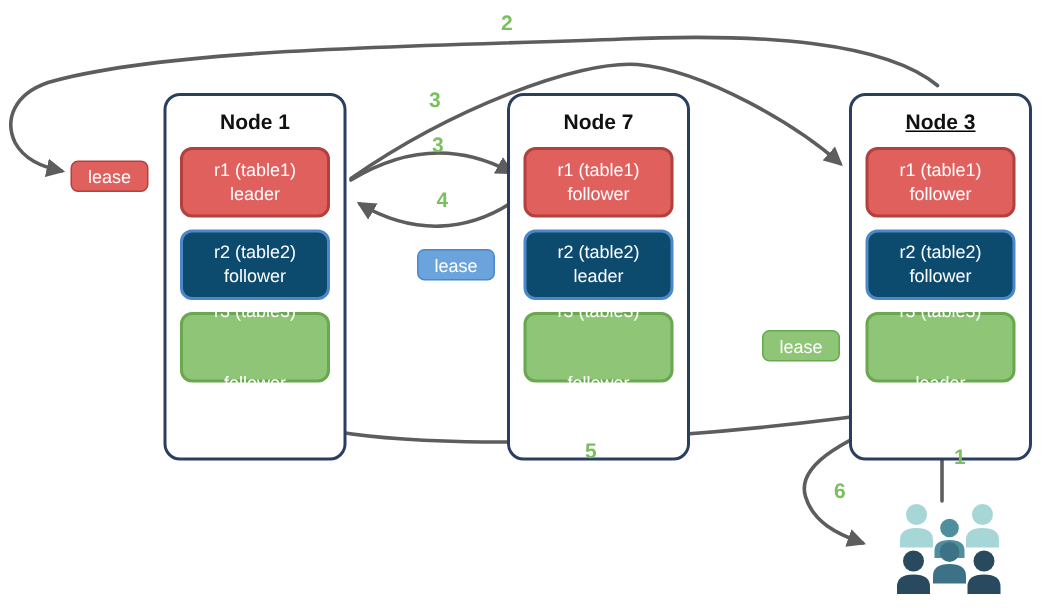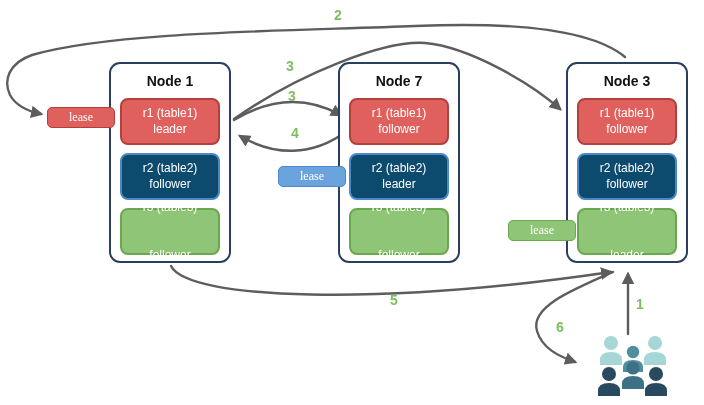--- a/index.html
+++ b/index.html
@@ -2,40 +2,40 @@
 <html><head>
 <meta charset="utf-8">
 <style>
   html,body{margin:0;padding:0;background:#ffffff;}
   .canvas{
     position:relative;width:704px;height:405px;background:#ffffff;
     font-family:"Liberation Sans",sans-serif;overflow:hidden;
   }
   svg.overlay{position:absolute;left:0;top:0;width:704px;height:405px;pointer-events:none;}
   .node{
-    position:absolute;width:122px;height:201px;background:#ffffff;
+    position:absolute;width:122px;height:245px;background:#ffffff;
     border:2px solid #2a3f5f;border-radius:11px;box-sizing:border-box;z-index:2;
   }
   .node-title{
     text-align:center;margin-top:9px;font-size:14px;font-weight:bold;color:#111111;
   }
   .replica{
     position:absolute;left:9px;width:100px;height:47px;border-radius:8px;
     border:2px solid;box-sizing:border-box;color:#ffffff;
     display:flex;flex-direction:column;align-items:center;justify-content:center;
     font-size:12px;line-height:1.3;text-align:center;
   }
   .replica.r-red{background:#e0605e;border-color:#b2403d;}
   .replica.r-blue{background:#0c4a6e;border-color:#4c88c9;}
   .replica.r-green{background:#8fc576;border-color:#69a84f;gap:32px;}
   .rep1{top:34px}.rep2{top:89px}.rep3{top:144px}
   .lease{
-    position:absolute;width:68px;height:21px;border-radius:5px;border:1.5px solid;
+    position:absolute;width:52px;height:21px;border-radius:5px;border:1.5px solid;
     box-sizing:border-box;color:#ffffff;font-size:12px;
-    display:flex;align-items:center;justify-content:center;z-index:3;font-family:Liberation Serif, serif;
+    display:flex;align-items:center;justify-content:center;z-index:3;
   }
   .lease.l-red{background:#e0605e;border-color:#b2403d;left:47px;top:107px;}
   .lease.l-blue{background:#6ba4dd;border-color:#4c88c9;left:278px;top:166px;}
   .lease.l-green{background:#8fc576;border-color:#69a84f;left:508px;top:220px;}
   .num{
     position:absolute;color:#7cbf5e;font-weight:bold;font-size:14px;z-index:4;
   }
   .people{position:absolute;left:596px;top:332px;width:80px;height:70px;z-index:2;}
 </style>
 </head>
@@ -85,21 +85,21 @@
     <div class="replica r-blue rep2">
       <span>r2 (table2)</span>
       <span>leader</span>
     </div>
     <div class="replica r-green rep3">
       <span>r3 (table3)</span>
       <span>follower</span>
     </div>
   </div>
 
-  <div class="node" style="left:566px;top:62px;">
+  <div class="node" style="left:566px;top:62px;text-decoration:underline;">
     <div class="node-title">Node 3</div>
     <div class="replica r-red rep1">
       <span>r1 (table1)</span>
       <span>follower</span>
     </div>
     <div class="replica r-blue rep2">
       <span>r2 (table2)</span>
       <span>follower</span>
     </div>
     <div class="replica r-green rep3">

